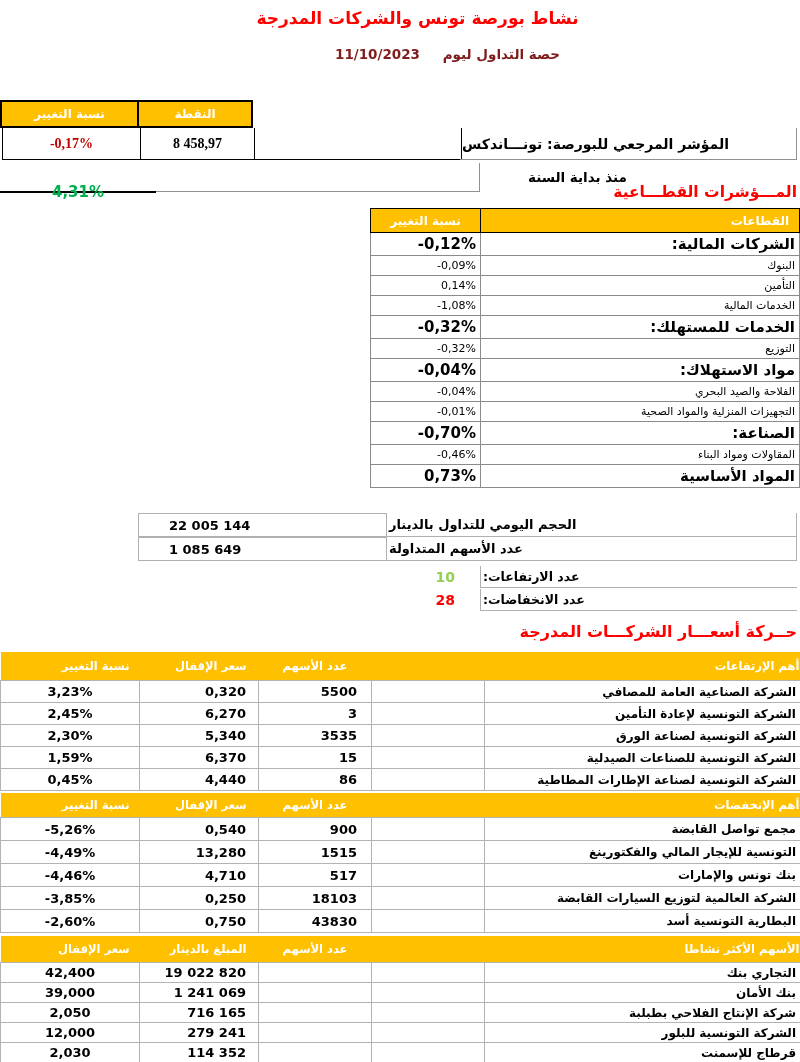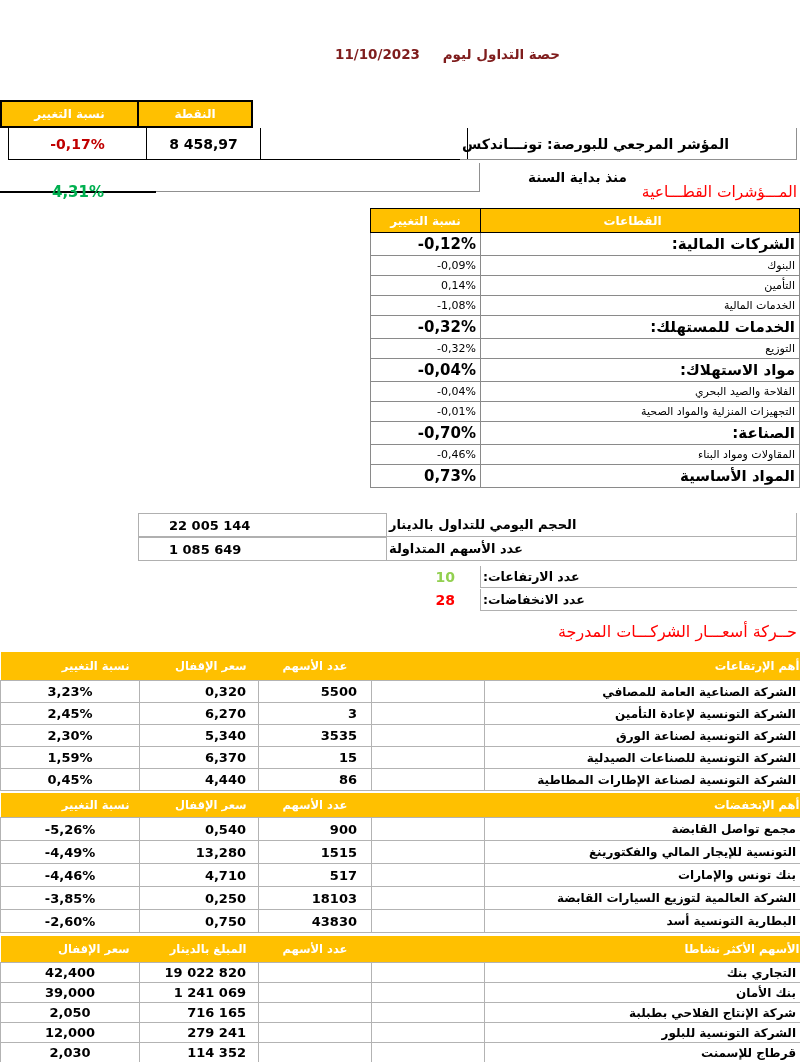--- a/index.html
+++ b/index.html
@@ -6,30 +6,30 @@
   .page{position:relative;width:800px;height:1062px;background:#fff;overflow:hidden;
         font-family:"DejaVu Sans",sans-serif;color:#000;}
   .abs{position:absolute;}
   .nowrap{white-space:nowrap;}
 
   
   .main-title{left:0;top:8px;width:800px;padding-left:35px;box-sizing:border-box;
               text-align:center;font-size:17px;font-weight:bold;color:#FF0000;}
   .subtitle{top:46px;right:240px;font-size:13.5px;font-weight:bold;color:#7f1d1d;direction:rtl;}
   .subtitle .date{margin-right:18px;letter-spacing:.5px;}
-  .red-heading{font-size:15.5px;font-weight:normal;color:#FF0000;text-align:right;direction:rtl;}
+  .red-heading{font-size:15.5px;font-weight:bold;color:#FF0000;text-align:right;direction:rtl;}
 
   
   .idx-header{left:0;top:100px;width:253px;height:28px;display:flex;background:#FFC000;
               border:2px solid #000;box-sizing:border-box;}
   .idx-header .h1{width:137px;border-right:2px solid #000;box-sizing:border-box;}
   .idx-header .h2{flex:1;}
   .idx-header div{display:flex;align-items:center;justify-content:center;
                   color:#fff;font-weight:bold;font-size:12px;}
-  .idx-row1{left:8px;top:128px;width:460px;height:32px;display:flex;box-sizing:border-box;}
+  .idx-row1{left:2px;top:128px;width:460px;height:32px;display:flex;box-sizing:border-box;font-family:Liberation Serif, serif;}
   .idx-row1 .c{border:1px solid #000;border-top:none;box-sizing:border-box;display:flex;
                align-items:center;justify-content:center;font-weight:bold;font-size:14px;}
   .idx-row1 .c1{width:139px;color:#C00000;}
   .idx-row1 .c2{width:114px;border-left:none;}
   .idx-row1 .c3{flex:1;border-left:none;}
   .idx-lbl1{left:460px;top:128px;width:337px;height:32px;border-bottom:1px solid #909090;
             border-right:1px solid #909090;box-sizing:border-box;display:flex;align-items:center;
             justify-content:flex-end;font-weight:bold;font-size:14px;direction:rtl;padding-left:2px;}
   .idx-row2{left:0;top:163px;width:480px;height:29px;display:flex;box-sizing:border-box;}
   .idx-row2 .c1{width:156px;border:1px solid #000;box-sizing:border-box;display:flex;
@@ -37,21 +37,21 @@
   .idx-row2 .c2{flex:1;border-bottom:1px solid #909090;border-right:1px solid #909090;box-sizing:border-box;}
   .idx-lbl2{left:482px;top:164px;width:130px;height:26px;display:flex;align-items:center;
             justify-content:flex-end;font-weight:bold;font-size:13.5px;direction:rtl;margin-left:46px;}
 
   
   .sector-table{left:370px;top:208px;width:430px;border-collapse:collapse;table-layout:fixed;}
   .sector-table td,.sector-table th{border:1px solid #8a8a8a;box-sizing:border-box;overflow:hidden;}
   .sector-table th{background:#FFC000;color:#fff;font-weight:bold;font-size:12px;height:24px;
                    border-color:#000;}
   .sector-table .th-change{width:110px;text-align:center;}
-  .sector-table .th-label{text-align:center;padding-right:16px;direction:rtl;margin-left:12px;}
+  .sector-table .th-label{text-align:right;padding-right:10px;direction:rtl;margin-left:12px;}
   .sector-table td.val{text-align:right;padding-right:4px;}
   .sector-table td.lbl{text-align:right;padding-right:4px;direction:rtl;}
   .sector-table tr.cat td{height:23px;font-size:15px;font-weight:bold;}
   .sector-table tr.sub td{height:20px;font-size:11px;font-weight:normal;}
 
   
   .stat-val{left:138px;width:249px;height:24px;border:1px solid #b0b0b0;box-sizing:border-box;
             display:flex;align-items:center;font-weight:bold;font-size:13px;padding-left:30px;}
   .stat-lbl{left:387px;width:410px;height:24px;border-bottom:1px solid #b0b0b0;
             border-right:1px solid #b0b0b0;box-sizing:border-box;display:flex;align-items:center;
@@ -79,20 +79,21 @@
   .mv-table td.name{text-align:right;padding-right:4px;font-size:12px;direction:rtl;}
   .g-tbl th{height:26px;} .g-tbl td{height:22px;}
   .d-tbl th{height:22px;} .d-tbl td{height:23px;}
   .a-tbl th{height:24px;} .a-tbl td{height:20px;}
 </style>
 </head>
 <body>
 
 <div class="page">
 
+  <div class="abs main-title">نشاط بورصة تونس والشركات المدرجة</div>
   <div class="abs subtitle nowrap">
     <span>حصة التداول ليوم</span>
     <span class="date">11/10/2023</span>
   </div>
 
   <div class="abs idx-header">
     <div class="h1">نسبة التغيير</div>
     <div class="h2">النقطة</div>
   </div>
   <div class="abs idx-row1">

